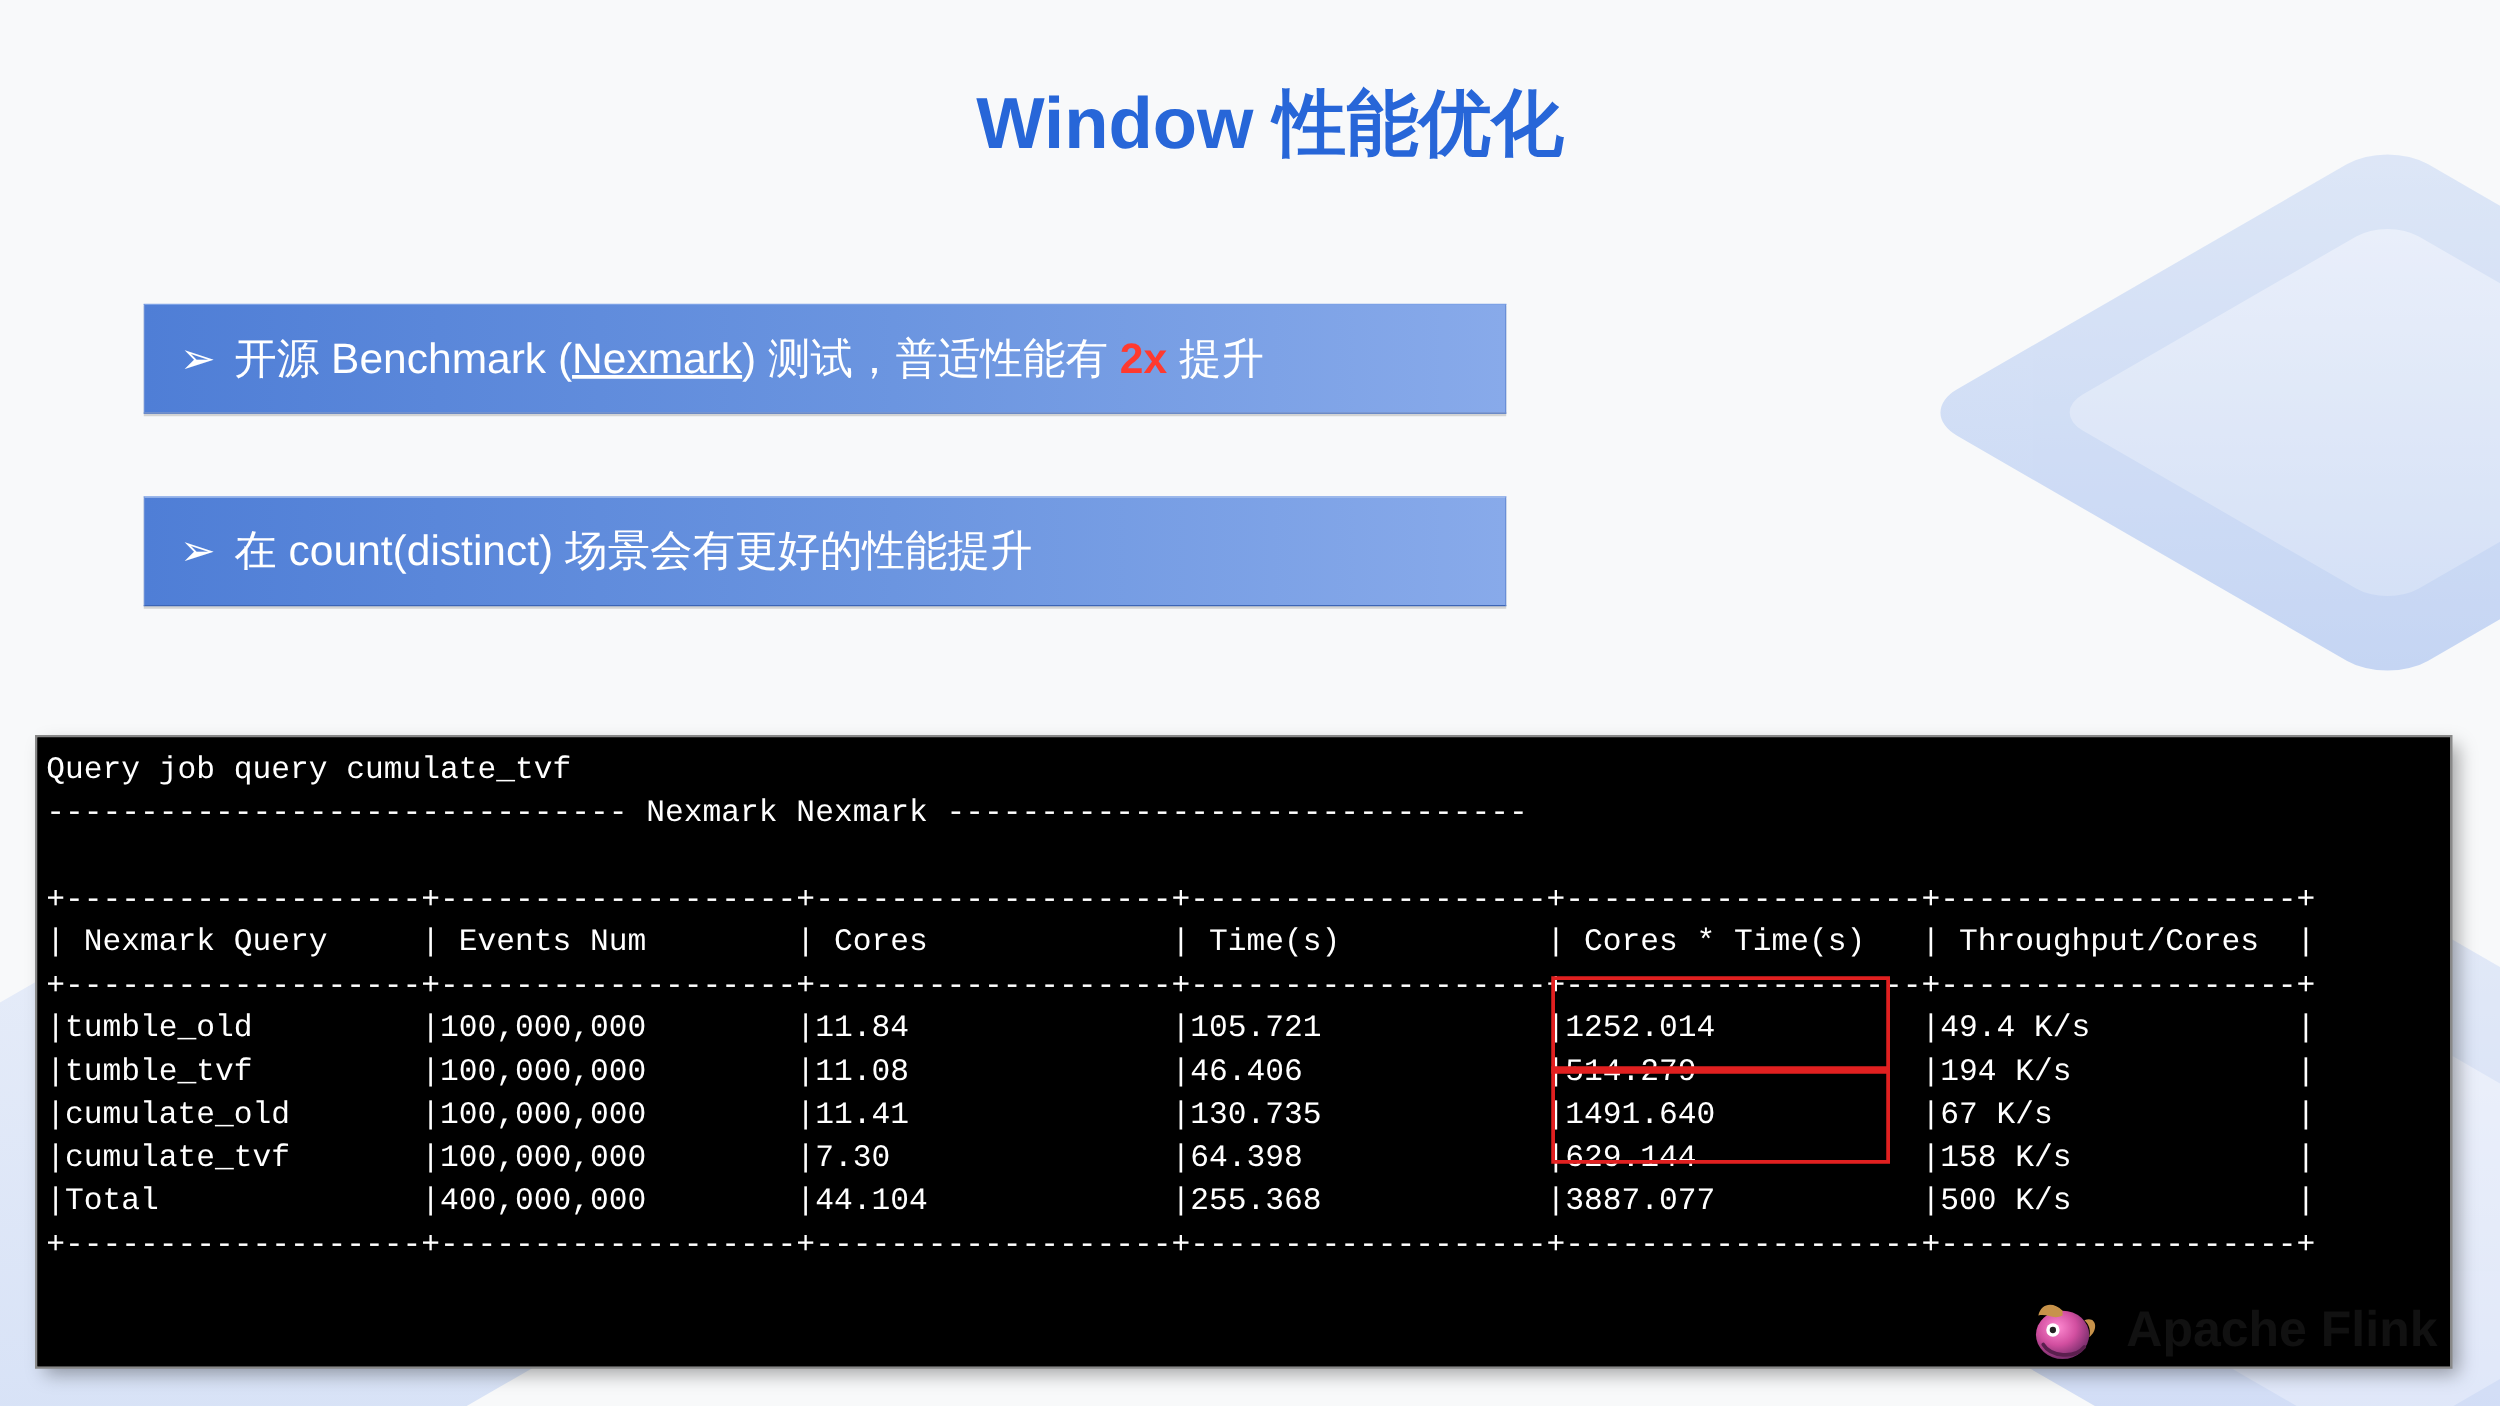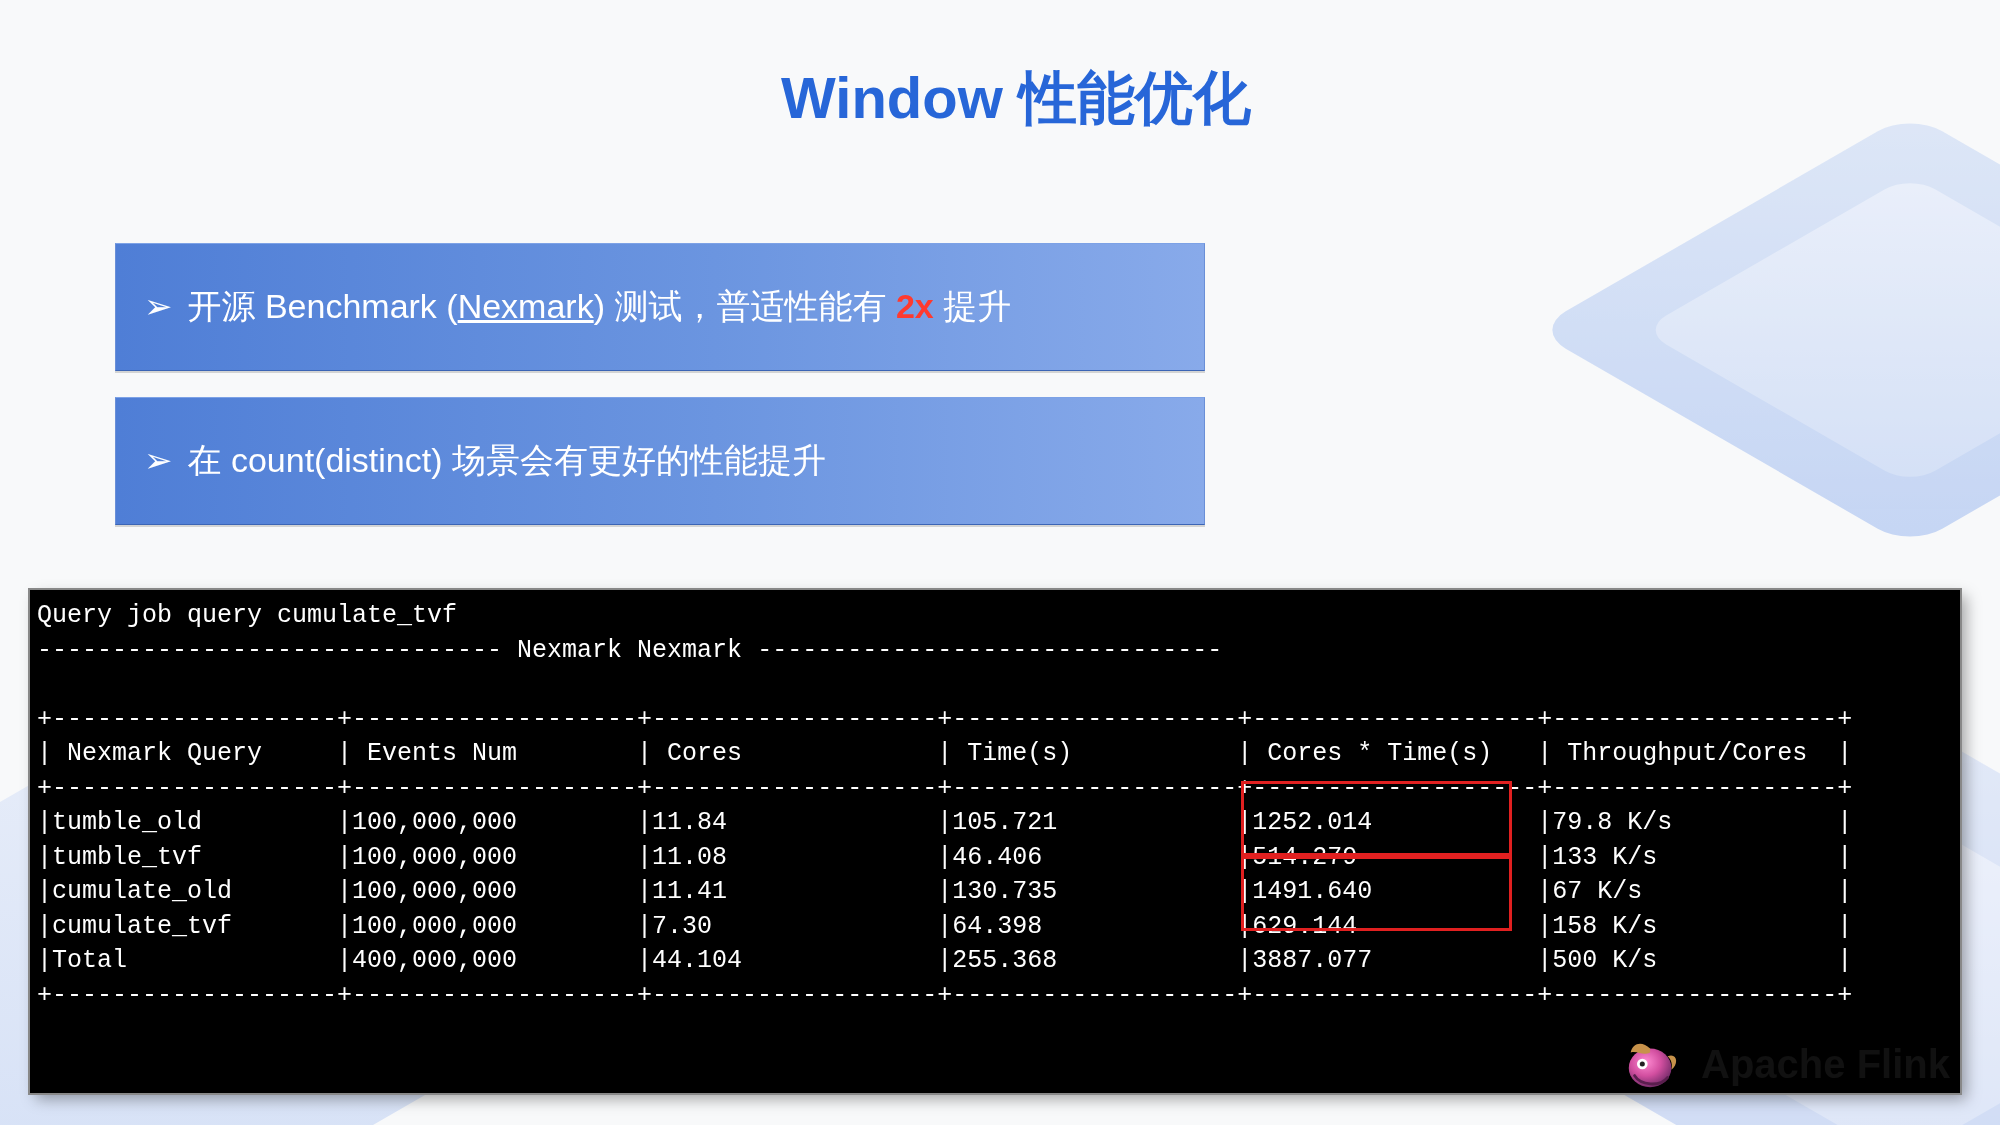--- a/index.html
+++ b/index.html
@@ -77,21 +77,21 @@
   }
 
   
   .bullet-box {
     position: absolute;
     left: 115px;
     width: 1090px;
     background: linear-gradient(90deg, #4f7ed6 0%, #6b95e0 55%, #88aaea 100%);
     color: #fff;
     font-size: 34px;
-    padding: 40px 28px;
+    padding: 20px 28px;
     box-sizing: border-box;
     border: 1px solid #6a8fd7;
     border-top-color:#7da2e6;
     border-bottom-color:#3c65b5;
     box-shadow: 0 2px 0 rgba(0,0,0,0.15);
   }
   .bullet-box .arrow {
     display: inline-block;
     width: 34px;
   }
@@ -164,22 +164,22 @@
   <span class="arrow">➢</span>
   <span>在 count(distinct) 场景会有更好的性能提升</span>
 </div>
 
 <div class="terminal"><span>Query job query cumulate_tvf</span>
 <span>------------------------------- </span><span>Nexmark Nexmark</span><span> -------------------------------</span>
 
 <span>+-------------------+-------------------+-------------------+-------------------+-------------------+-------------------+</span>
 <span>| Nexmark Query     | Events Num        | Cores             | Time(s)           | Cores * Time(s)   | Throughput/Cores  |</span>
 <span>+-------------------+-------------------+-------------------+-------------------+-------------------+-------------------+</span>
-<span>|tumble_old         |100,000,000        |11.84              |105.721            |1252.014           |79.8 K/s           |</span>
-<span>|tumble_tvf         |100,000,000        |11.08              |46.406             |514.279            |133 K/s            |</span>
+<span>|tumble_old         |100,000,000        |11.84              |105.721            |1252.014           |49.4 K/s           |</span>
+<span>|tumble_tvf         |100,000,000        |11.08              |46.406             |514.279            |194 K/s            |</span>
 <span>|cumulate_old       |100,000,000        |11.41              |130.735            |1491.640           |67 K/s             |</span>
 <span>|cumulate_tvf       |100,000,000        |7.30               |64.398             |629.144            |158 K/s            |</span>
 <span>|Total              |400,000,000        |44.104             |255.368            |3887.077           |500 K/s            |</span>
 <span>+-------------------+-------------------+-------------------+-------------------+-------------------+-------------------+</span>
 <div class="hlbox" style="left:1210px; top:190px; width:265px; height:72px;"></div>
 <div class="hlbox" style="left:1210px; top:262px; width:265px; height:72px;"></div>
 </div>
 
 <div class="footer">
   <span>

